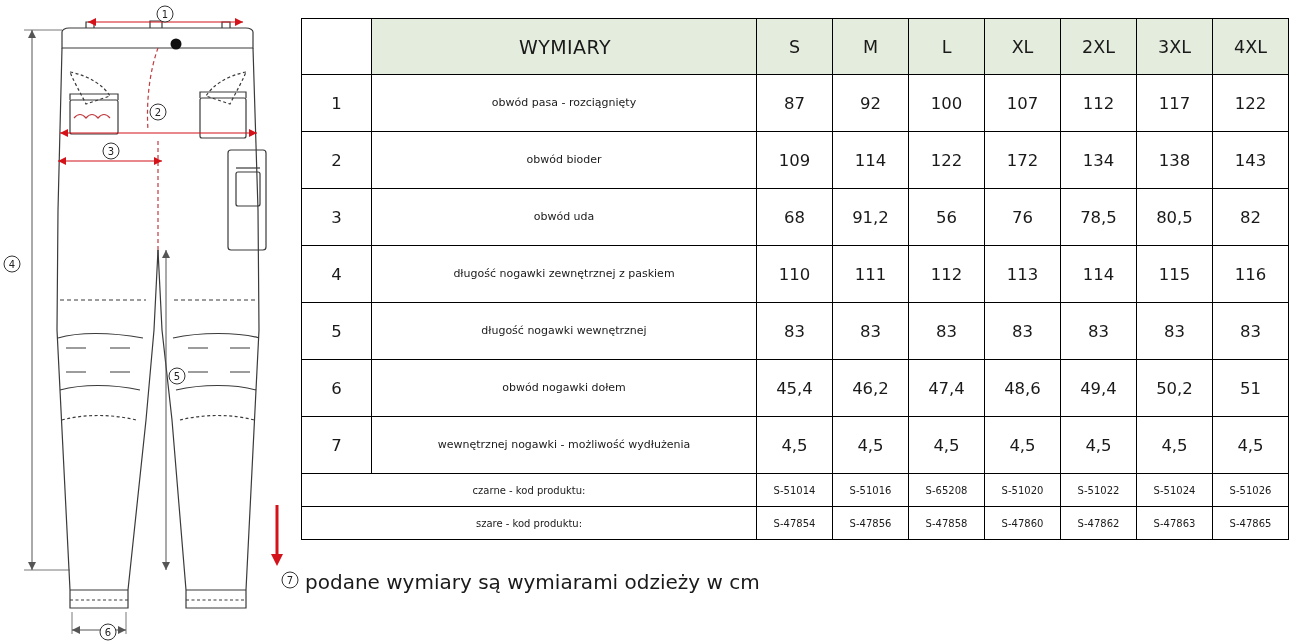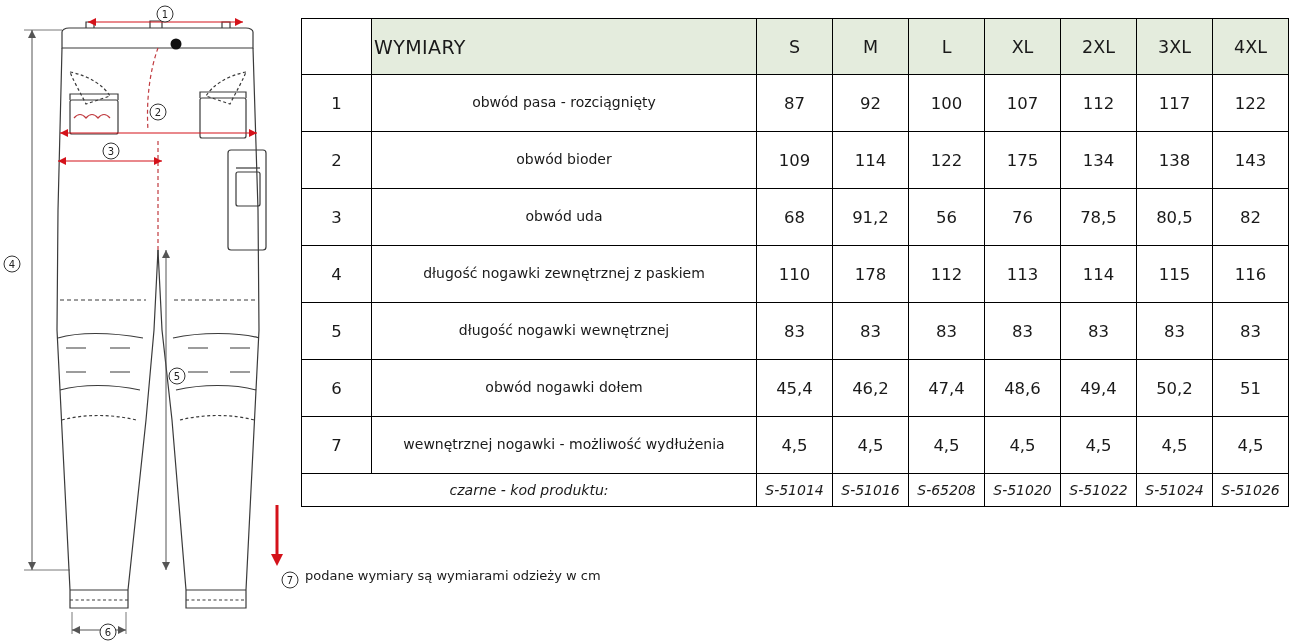--- a/index.html
+++ b/index.html
@@ -64,64 +64,63 @@
     font-weight: bold;
     font-size: 17.5px;
   }
   thead th.hdr-blank-num {
     background: #ffffff;
     border-top: 1px solid #000;
     border-left: 1px solid #000;
   }
   thead th.hdr-title {
     background: #e4ecdd;
-    text-align: left;
+    text-align: center;
     padding-left: 2px;
     font-size: 19px;
     letter-spacing: 0.4px;
   }
   tbody td {
     height: 56px;
     font-size: 16.5px;
   }
   td.num {
     font-size: 16.5px;
   }
   td.desc {
     text-align: left;
     padding-left: 18px;
-    font-size: 14px;
+    font-size: 11px;
     line-height: 1.28;
   }
   td.val {
     font-size: 16.5px;
   }
   tr.code-row td {
     height: 32px;
-    font-size: 14px;
-    font-style: italic;
+    font-size: 10px;
   }
   td.code-label {
     text-align: right;
     padding-right: 10px;
     font-size: 15.5px;
   }
   td.code-val {
     font-size: 14px;
   }
   
   td.code-label-cell { }
 
   
   #notes {
     position: absolute;
     left: 305px;
     top: 565px;
     width: 900px;
-    font-size: 13px;
+    font-size: 20px;
     line-height: 1.75;
     color: #1a1a1a;
   }
   .note-line { white-space: nowrap; }
 </style>
 </head>
 <body>
 
 <div id="page">
 
@@ -280,21 +279,21 @@
           <td class="val">117</td>
           <td class="val">122</td>
         </tr>
 
         <tr>
           <td class="num">2</td>
           <td class="desc">obwód bioder</td>
           <td class="val">109</td>
           <td class="val">114</td>
           <td class="val">122</td>
-          <td class="val">175</td>
+          <td class="val">172</td>
           <td class="val">134</td>
           <td class="val">138</td>
           <td class="val">143</td>
         </tr>
 
         <tr>
           <td class="num">3</td>
           <td class="desc">obwód uda</td>
           <td class="val">68</td>
           <td class="val">91,2</td>
@@ -302,21 +301,21 @@
           <td class="val">76</td>
           <td class="val">78,5</td>
           <td class="val">80,5</td>
           <td class="val">82</td>
         </tr>
 
         <tr>
           <td class="num">4</td>
           <td class="desc">długość nogawki zewnętrznej z paskiem</td>
           <td class="val">110</td>
-          <td class="val">178</td>
+          <td class="val">111</td>
           <td class="val">112</td>
           <td class="val">113</td>
           <td class="val">114</td>
           <td class="val">115</td>
           <td class="val">116</td>
         </tr>
 
         <tr>
           <td class="num">5</td>
           <td class="desc">długość nogawki wewnętrznej</td>
@@ -357,20 +356,30 @@
           <td class="code-label code-label-cell" colspan="2">czarne - kod produktu:</td>
           <td class="code-val">S-51014</td>
           <td class="code-val">S-51016</td>
           <td class="code-val">S-65208</td>
           <td class="code-val">S-51020</td>
           <td class="code-val">S-51022</td>
           <td class="code-val">S-51024</td>
           <td class="code-val">S-51026</td>
         </tr>
 
+        <tr class="code-row">
+          <td class="code-label code-label-cell" colspan="2">szare - kod produktu:</td>
+          <td class="code-val">S-47854</td>
+          <td class="code-val">S-47856</td>
+          <td class="code-val">S-47858</td>
+          <td class="code-val">S-47860</td>
+          <td class="code-val">S-47862</td>
+          <td class="code-val">S-47863</td>
+          <td class="code-val">S-47865</td>
+        </tr>
       </tbody>
     </table>
   </div>
 
   <div id="notes">
     <div class="note-line">podane wymiary są wymiarami odzieży w cm</div>
   </div>
 
 </div>
 

